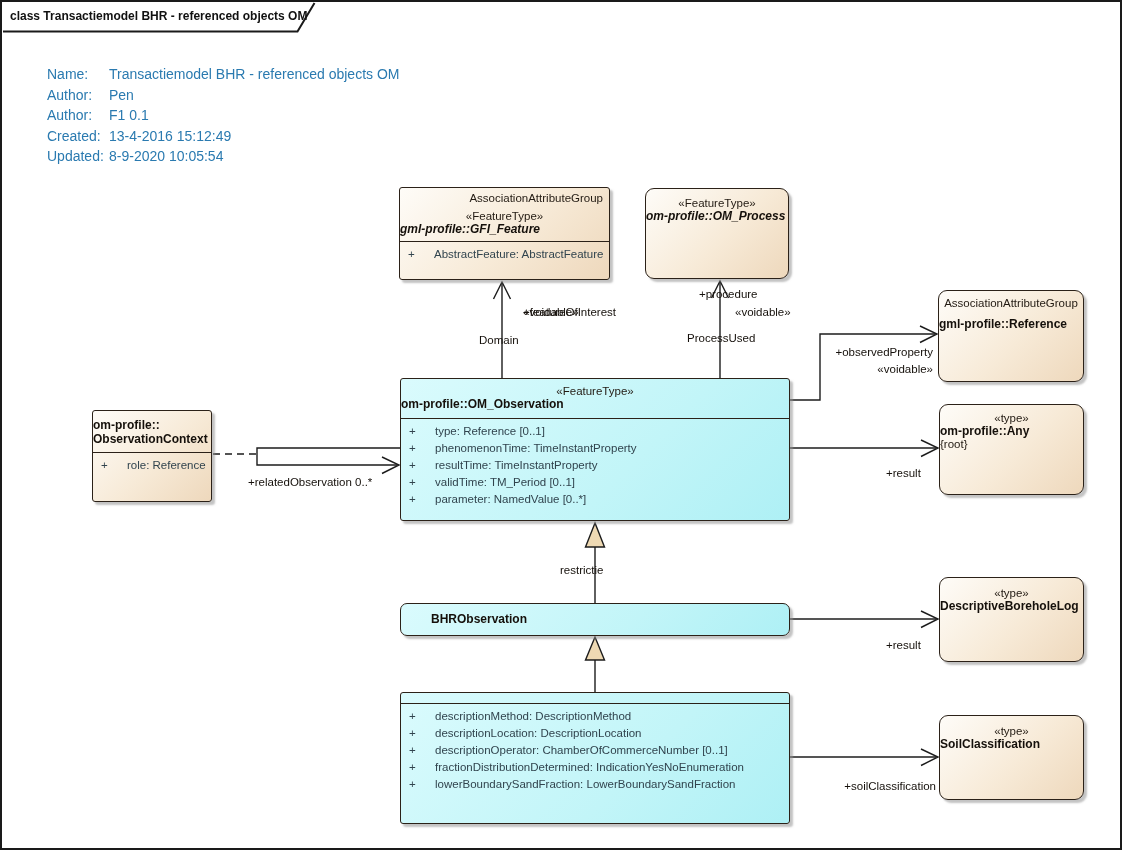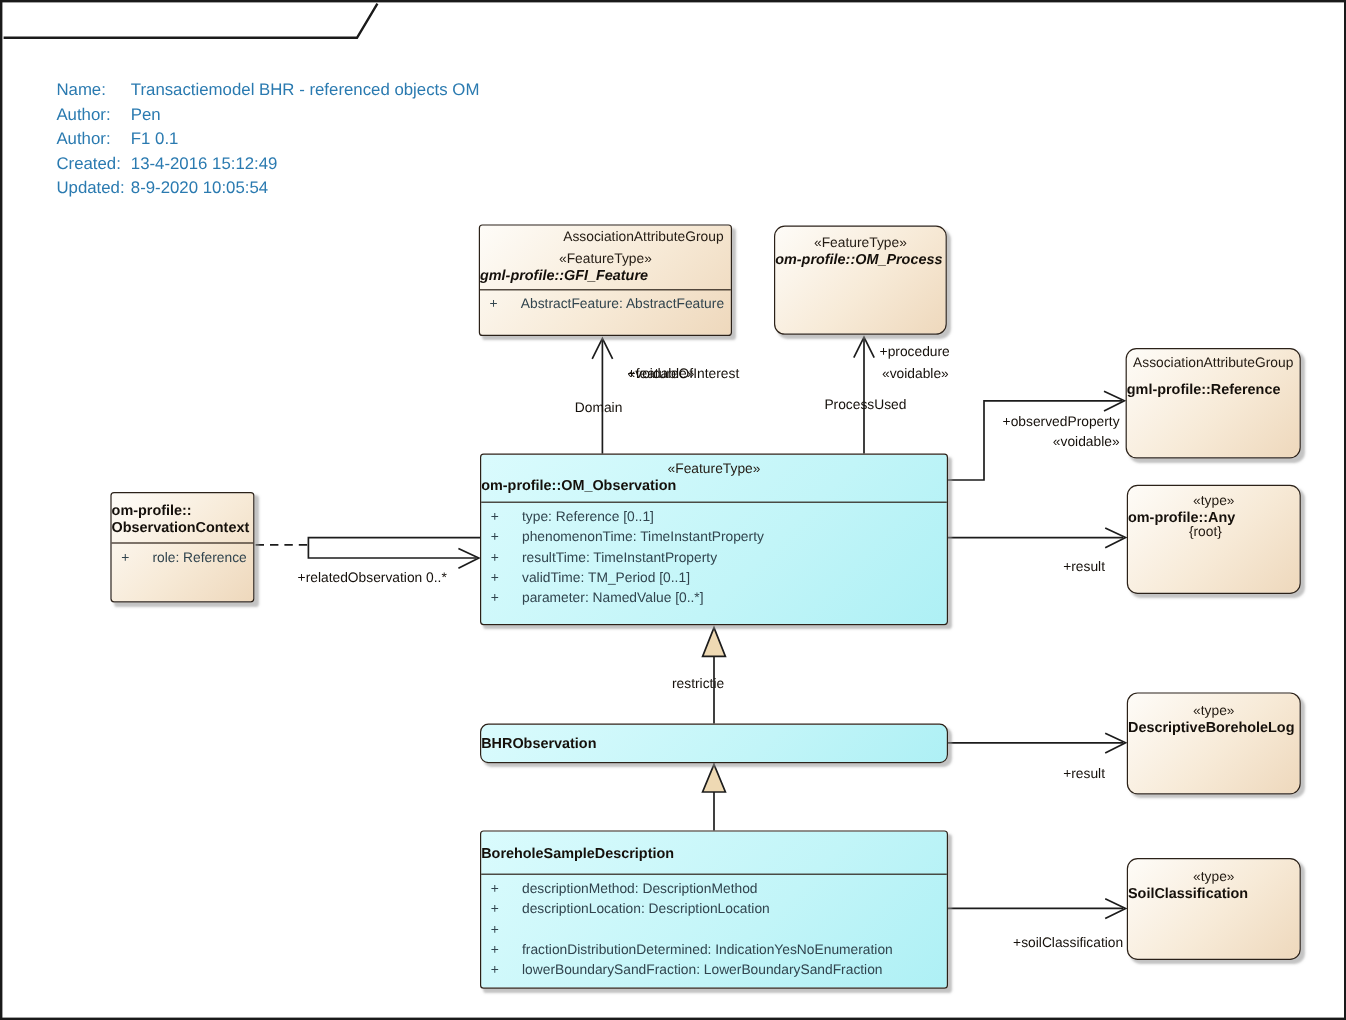--- a/index.html
+++ b/index.html
@@ -31,21 +31,21 @@
   }
   .uml-box.cyan { background:linear-gradient(135deg,#dafbfd 0%,#c2f5f8 60%,#aef0f5 100%); }
   .uml-box.rounded { border-radius:9px; }
   .uml-box.r2 { border-radius:3px; }
 
   .group-label { font-size:11.5px; text-align:right; padding:4px 6px 0 4px; color:#221a12; }
   .group-label.ctr { text-align:center; padding:6px 4px 0 4px; }
   .stereotype { font-size:11.5px; text-align:center; color:#221a12; }
   .class-name { font-size:12px; font-weight:bold; text-align:left; color:#15100b; }
   .class-name.abstract { font-style:italic; }
-  .constraint { font-size:11.5px; text-align:center; padding-right:14px; color:#221a12; } .gap6 { margin-top:6px; } .gap8 { margin-top:8px; }
+  .constraint { font-size:11.5px; text-align:left; padding-right:14px; color:#221a12; } .gap6 { margin-top:6px; } .gap8 { margin-top:8px; }
 
   .attrs { border-top:1.5px solid #2b2118; padding:4px 0 3px 0; }
   .attr-row { display:flex; font-size:11.5px; color:#31444e; line-height:17px; }
   .attr-row .vis { flex:0 0 14px; padding-left:8px; }
   .attr-row .txt { padding-left:12px; white-space:nowrap; }
 
   .wire-label { position:absolute; font-size:11.5px; color:#15100b; white-space:nowrap; }
   .wire-label.right { text-align:right; }
   .wire-label.center { text-align:left; }
 </style>
@@ -98,20 +98,21 @@
       <line x1="788" y1="617" x2="934" y2="617"></line>
       <path d="M 919 609 L 936 617 L 919 625.5"></path>
     </g>
 
     <g stroke="#1c1c1c" stroke-width="1.4" fill="none">
       <line x1="788" y1="755" x2="934" y2="755"></line>
       <path d="M 919 747 L 936 755 L 919 763.5"></path>
     </g>
   </svg>
 
+  <div class="tab-title">class Transactiemodel BHR - referenced objects OM</div>
 
   <div class="meta">
     <span>Name:</span>
     <span>Transactiemodel BHR - referenced objects OM</span>
     <span>Author:</span>
     <span>Pen</span>
     <span>Author:</span>
     <span>F1 0.1</span>
     <span>Created:</span>
     <span>13-4-2016 15:12:49</span>
@@ -178,42 +179,42 @@
       </div>
     </div>
   </div>
 
   <div class="uml-box rounded" style="left:937px; top:402px; width:145px; height:91px;">
     <div class="stereotype" style="padding-top:7px;">«type»</div>
     <div class="class-name">om-profile::Any</div>
     <div class="constraint">{root}</div>
   </div>
 
-  <div class="uml-box cyan rounded" style="left:398px; top:601px; width:390px; height:33px; border-radius:7px;">
+  <div class="uml-box cyan rounded" style="left:398px; top:601px; width:390px; height:33px; border-radius:7px;padding-left:30px;">
     <div class="class-name" style="padding-top:8px;">BHRObservation</div>
   </div>
 
   <div class="uml-box rounded" style="left:937px; top:575px; width:145px; height:85px;">
     <div class="stereotype" style="padding-top:9px;">«type»</div>
     <div class="class-name">DescriptiveBoreholeLog</div>
   </div>
 
   <div class="uml-box cyan r2" style="left:398px; top:690px; width:390px; height:132px;">
-    <div class="class-name" style="padding-top:11px;">BoreholeSampleDescription</div>
     <div class="attrs" style="margin-top:10px;">
       <div class="attr-row">
         <span class="vis">+</span>
         <span class="txt">descriptionMethod: DescriptionMethod</span>
       </div>
       <div class="attr-row">
         <span class="vis">+</span>
         <span class="txt">descriptionLocation: DescriptionLocation</span>
       </div>
       <div class="attr-row">
         <span class="vis">+</span>
+        <span class="txt">descriptionOperator: ChamberOfCommerceNumber [0..1]</span>
       </div>
       <div class="attr-row">
         <span class="vis">+</span>
         <span class="txt">fractionDistributionDetermined: IndicationYesNoEnumeration</span>
       </div>
       <div class="attr-row">
         <span class="vis">+</span>
         <span class="txt">lowerBoundarySandFraction: LowerBoundarySandFraction</span>
       </div>
     </div>
@@ -221,21 +222,21 @@
 
   <div class="uml-box rounded" style="left:937px; top:713px; width:145px; height:85px;">
     <div class="stereotype" style="padding-top:9px;">«type»</div>
     <div class="class-name">SoilClassification</div>
   </div>
 
   <div class="wire-label" style="left:521px; top:304px;">+featureOfInterest</div>
   <div class="wire-label" style="left:521px; top:304px;">«voidable»</div>
   <div class="wire-label" style="left:477px; top:332px;">Domain</div>
 
-  <div class="wire-label" style="left:731px; top:286px;">+procedure</div>
+  <div class="wire-label" style="left:697px; top:286px;">+procedure</div>
   <div class="wire-label" style="left:733px; top:304px;">«voidable»</div>
   <div class="wire-label" style="left:685px; top:330px;">ProcessUsed</div>
 
   <div class="wire-label right" style="left:800px; top:344px; width:131px;">+observedProperty</div>
   <div class="wire-label right" style="left:800px; top:361px; width:131px;">«voidable»</div>
 
   <div class="wire-label" style="left:884px; top:465px;">+result</div>
   <div class="wire-label" style="left:246px; top:474px;">+relatedObservation 0..*</div>
   <div class="wire-label center" style="left:558px; top:562px; width:70px;">restrictie</div>
   <div class="wire-label" style="left:884px; top:637px;">+result</div>

